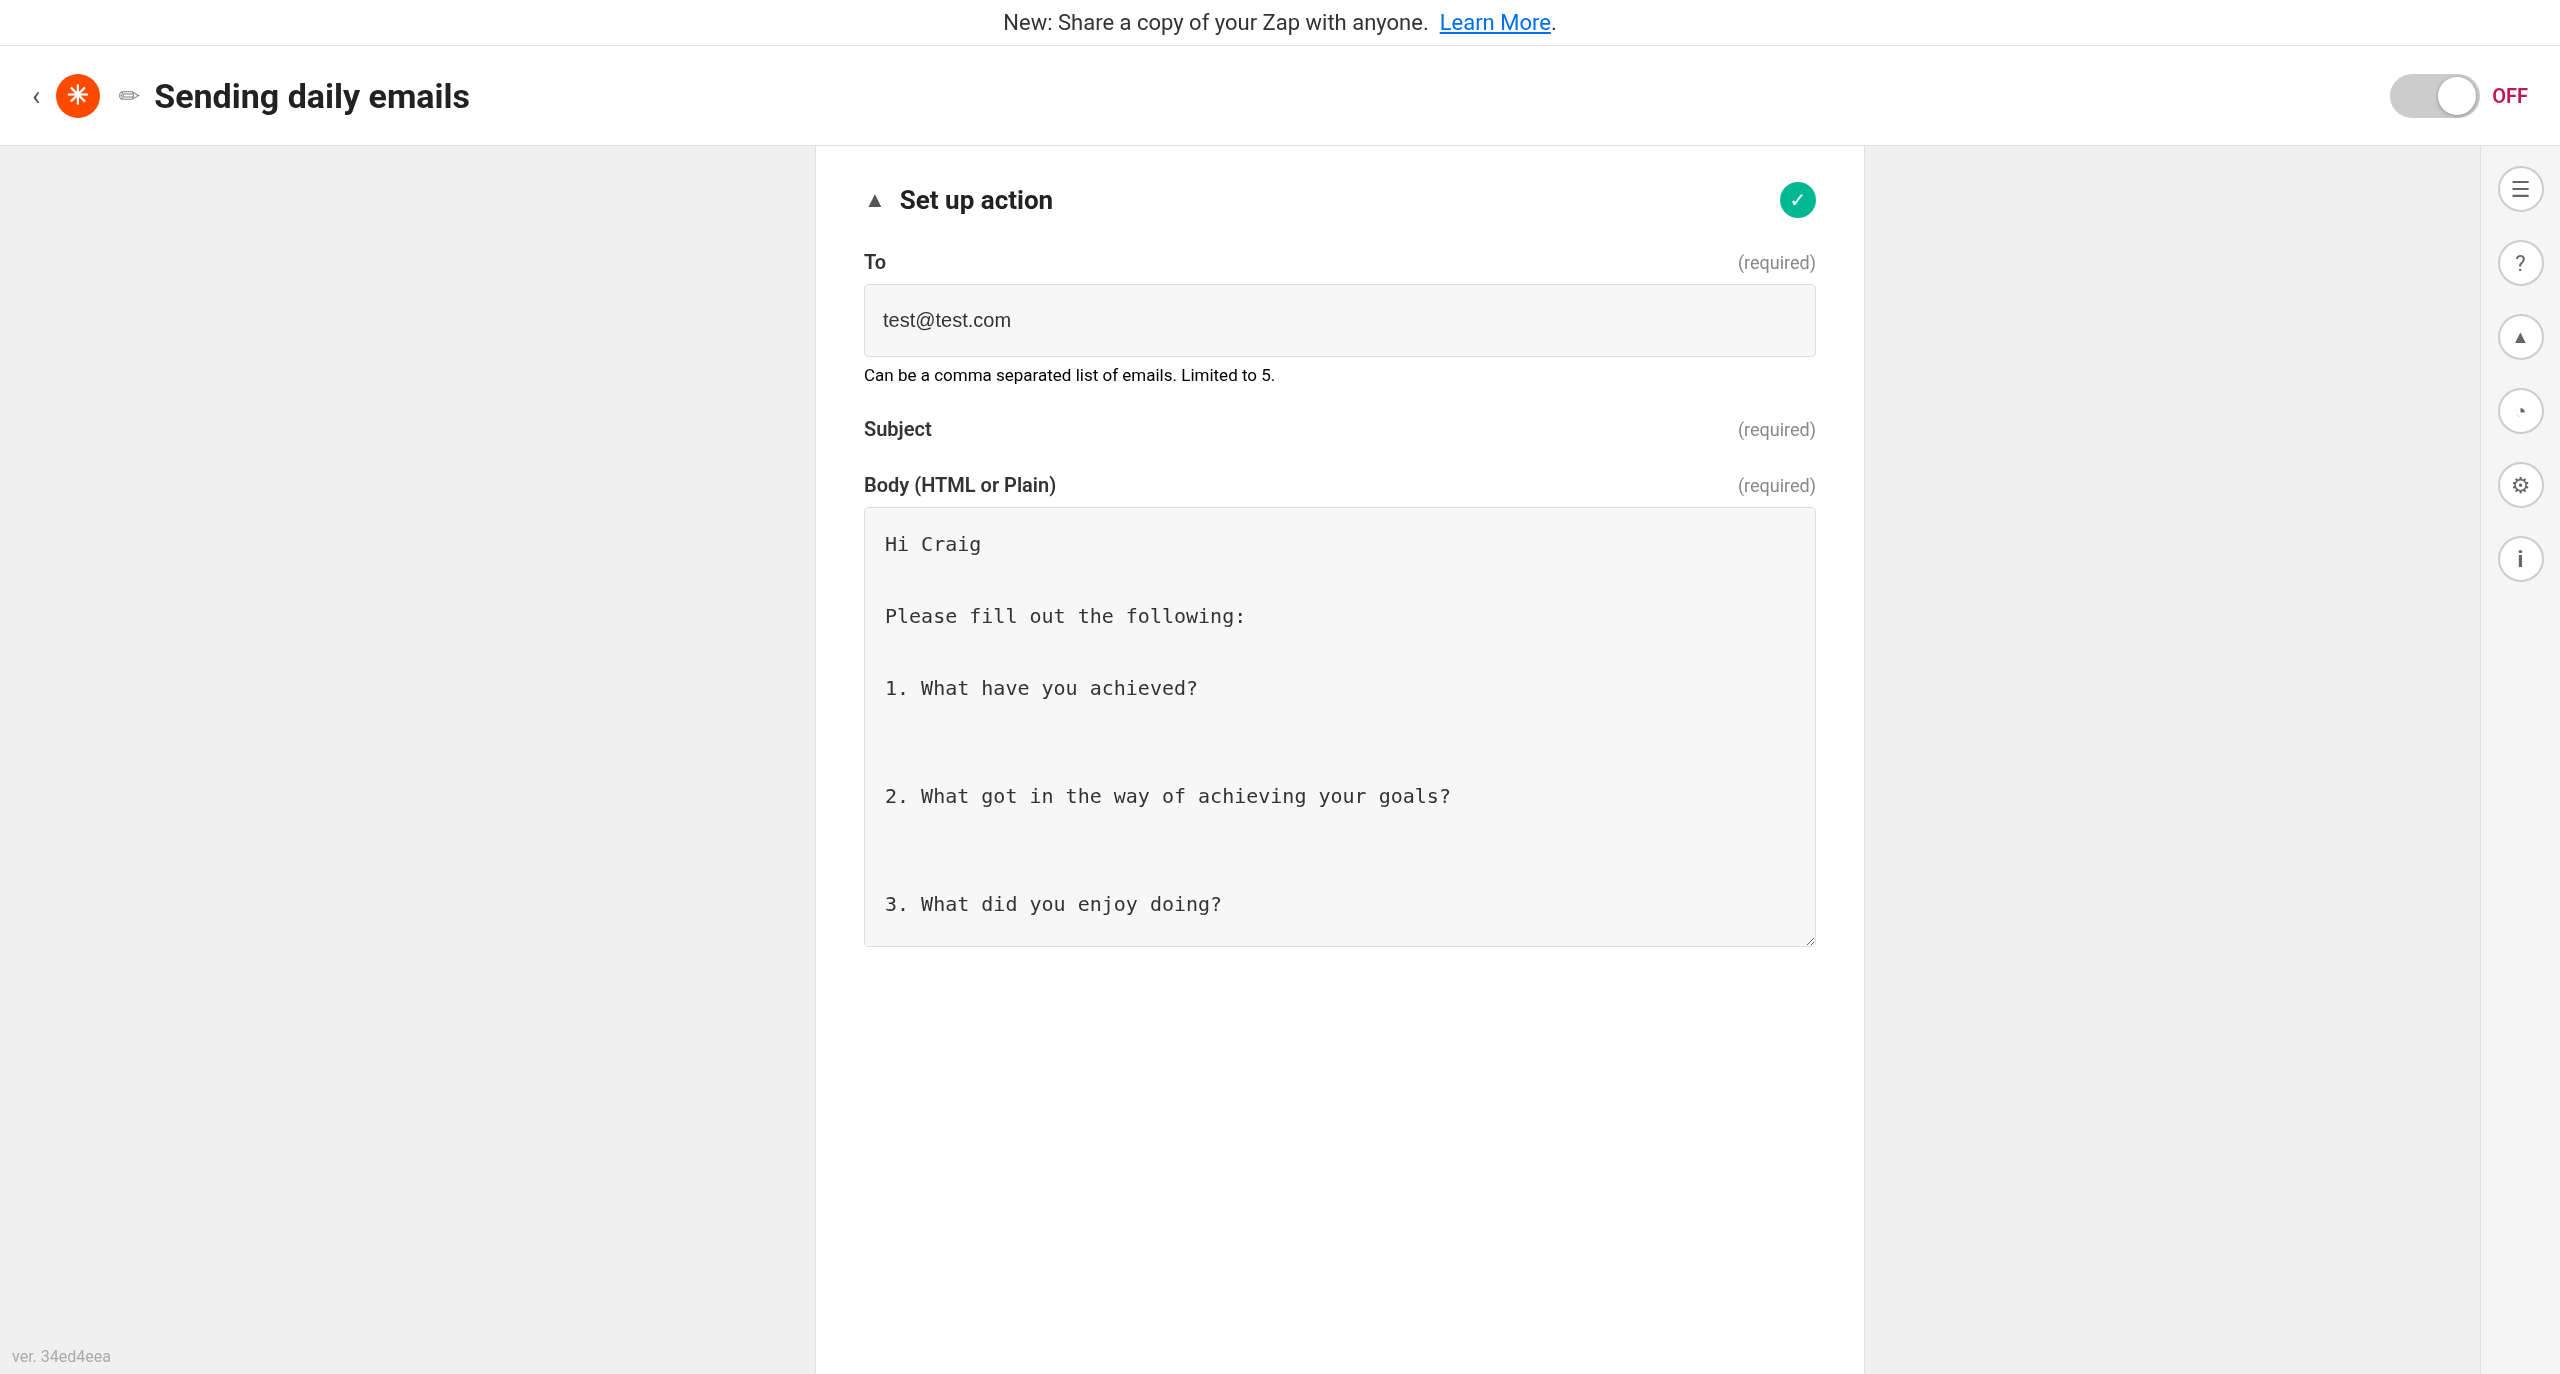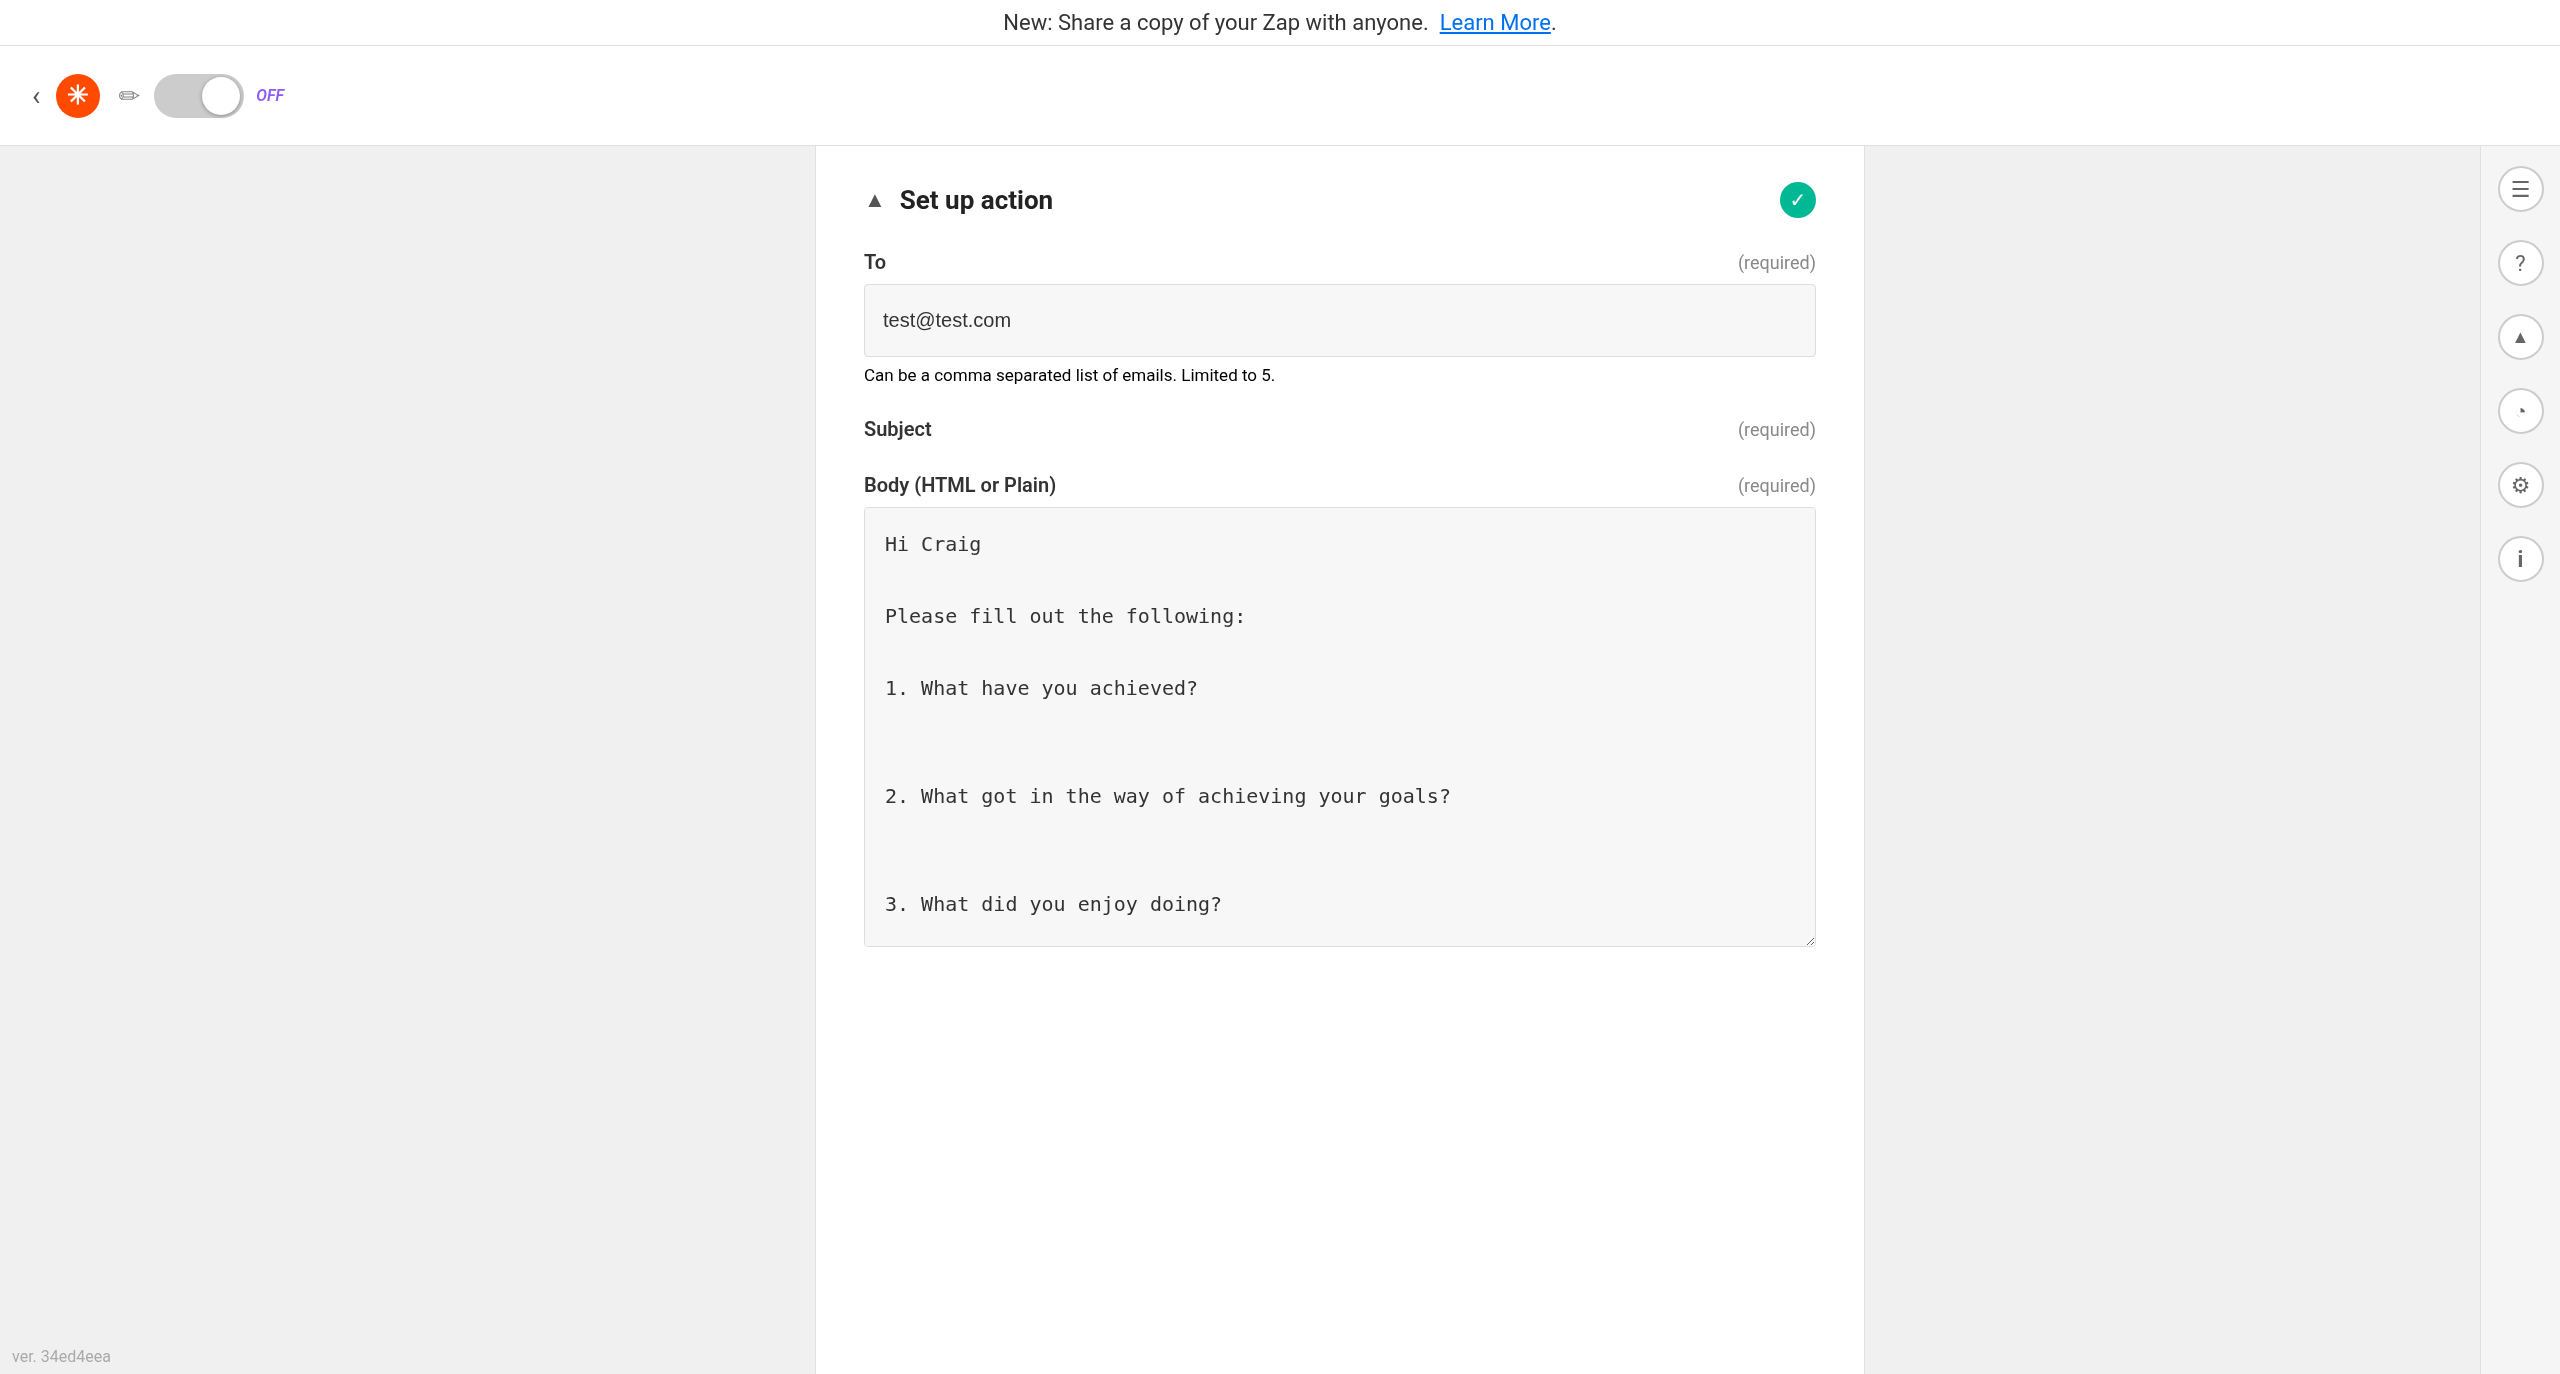--- a/index.html
+++ b/index.html
@@ -75,24 +75,23 @@
       width: 38px;
       height: 38px;
       background: #fff;
       border-radius: 50%;
       position: absolute;
       top: 3px;
       right: 4px;
       box-shadow: 0 1px 4px rgba(0,0,0,0.3);
     }
     .toggle-label {
-      font-size: 16px;
-      color: #8b5cf6;
+      font-size: 20px;
+      color: #be185d;
       font-weight: 600;
-      font-style: italic;
     }
 
     
     .main-layout {
       display: flex;
       height: calc(1374px - 100px - 44px);
     }
 
     
     .left-sidebar {
@@ -246,20 +245,21 @@
 </div>
 
 <div class="header">
   <span class="header-back">‹</span>
 
   <svg class="header-logo" viewBox="0 0 44 44" xmlns="http://www.w3.org/2000/svg">
     <circle cx="22" cy="22" r="22" fill="#FF4A00"></circle>
     <text x="22" y="30" text-anchor="middle" font-size="26" fill="white" font-weight="bold">✳</text>
   </svg>
   <span class="header-edit-icon">✏</span>
+  <span class="header-title">Sending daily emails</span>
   <div class="toggle-container">
     <div class="toggle">
       <div class="toggle-knob"></div>
     </div>
     <span class="toggle-label">OFF</span>
   </div>
 </div>
 
 <div class="main-layout">
 

